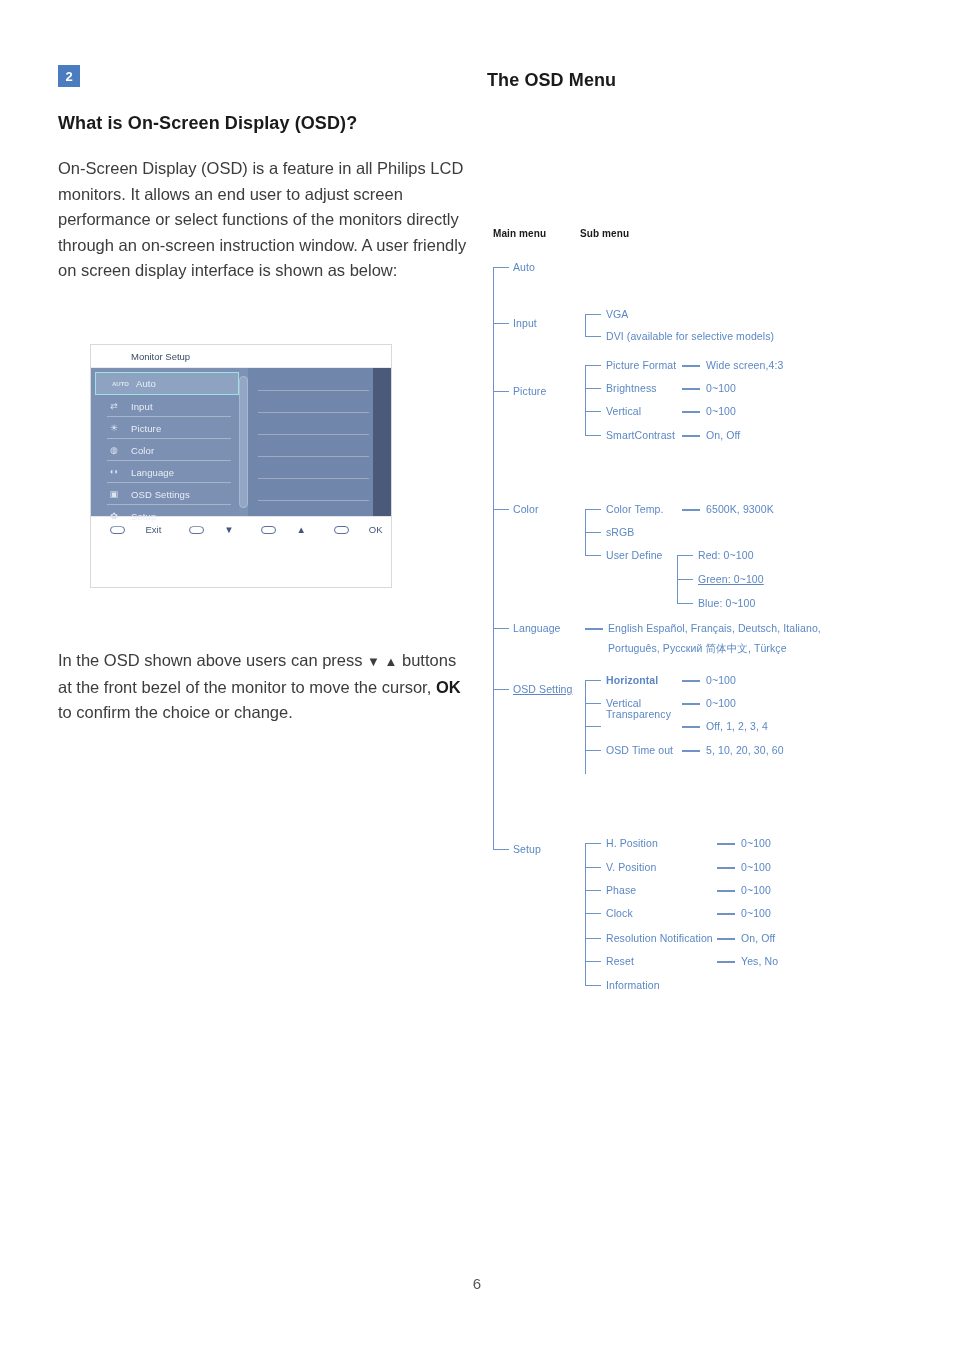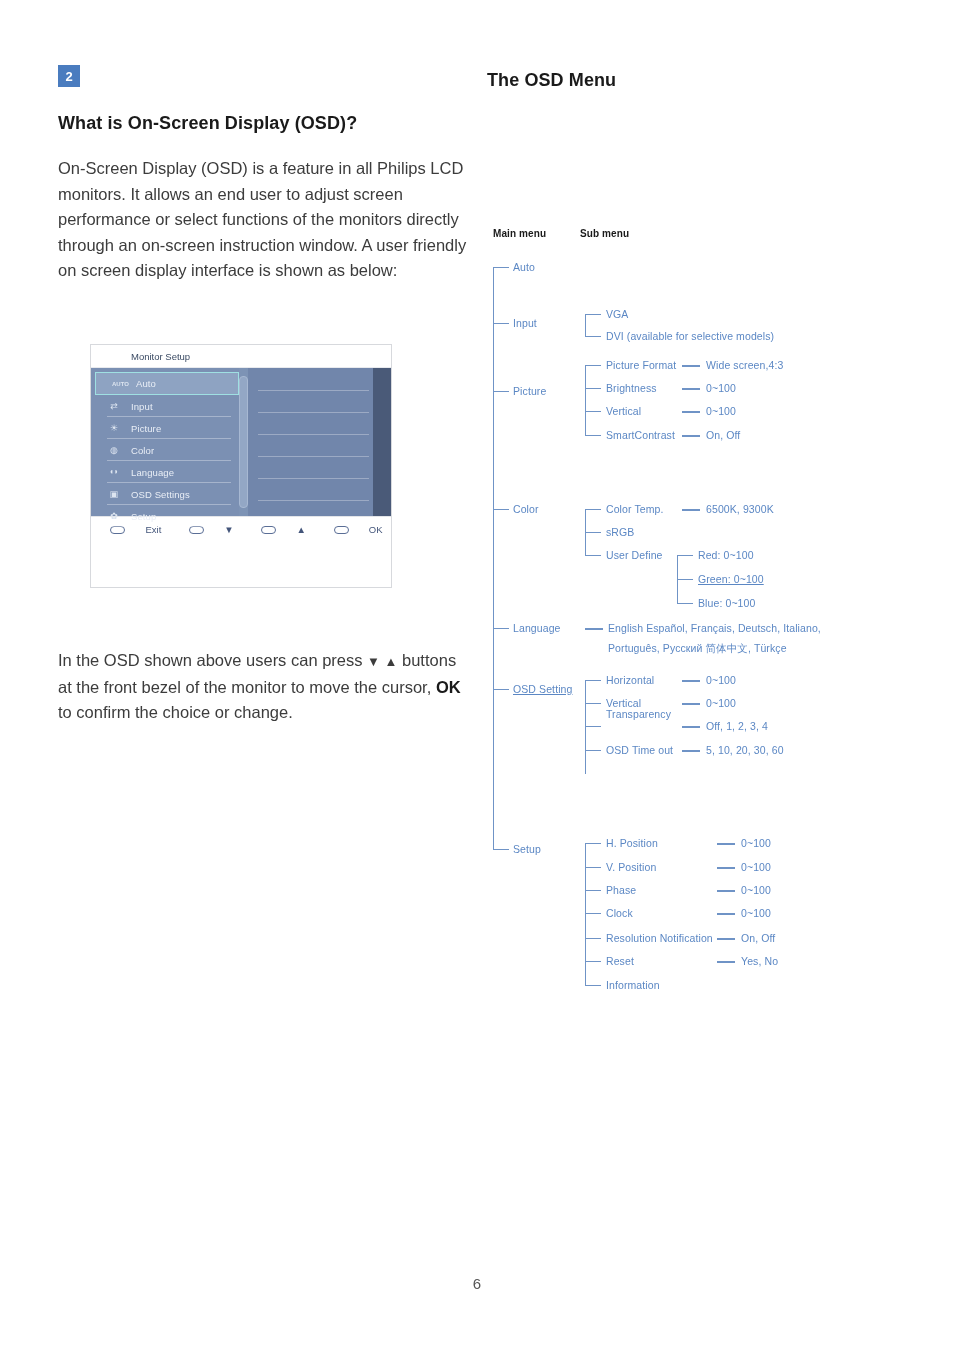--- a/index.html
+++ b/index.html
@@ -264,21 +264,21 @@
     <div class="tnode" style="left:211px;top:348px;text-decoration:underline;">Green: 0~100</div>
     <div class="hline" style="left:190px;top:378px;width:16px;"></div>
     <div class="tnode" style="left:211px;top:372px;">Blue: 0~100</div>
 
     <div class="hline" style="left:98px;top:403px;width:18px;height:1.6px;"></div>
     <div class="tnode" style="left:121px;top:397px;">English  Español, Français, Deutsch, Italiano,</div>
     <div class="tnode" style="left:121px;top:417px;">Português, Русский  简体中文, Türkçe</div>
 
     <div class="vline" style="left:98px;top:455px;height:94px;"></div>
     <div class="hline" style="left:98px;top:455px;width:16px;"></div>
-    <div class="tnode" style="left:119px;top:449px;">Horizontal</div>
+    <div class="tnode" style="left:119px;top:449px;font-weight:bold;">Horizontal</div>
     <div class="hline" style="left:195px;top:455px;width:18px;height:1.6px;"></div>
     <div class="tnode" style="left:219px;top:449px;">0~100</div>
 
     <div class="hline" style="left:98px;top:478px;width:16px;"></div>
     <div class="tnode" style="left:119px;top:472px;">Vertical</div>
     <div class="hline" style="left:195px;top:478px;width:18px;height:1.6px;"></div>
     <div class="tnode" style="left:219px;top:472px;">0~100</div>
 
     <div class="hline" style="left:98px;top:501px;width:16px;"></div>
     <div class="tnode" style="left:119px;top:483px;">Transparency</div>

